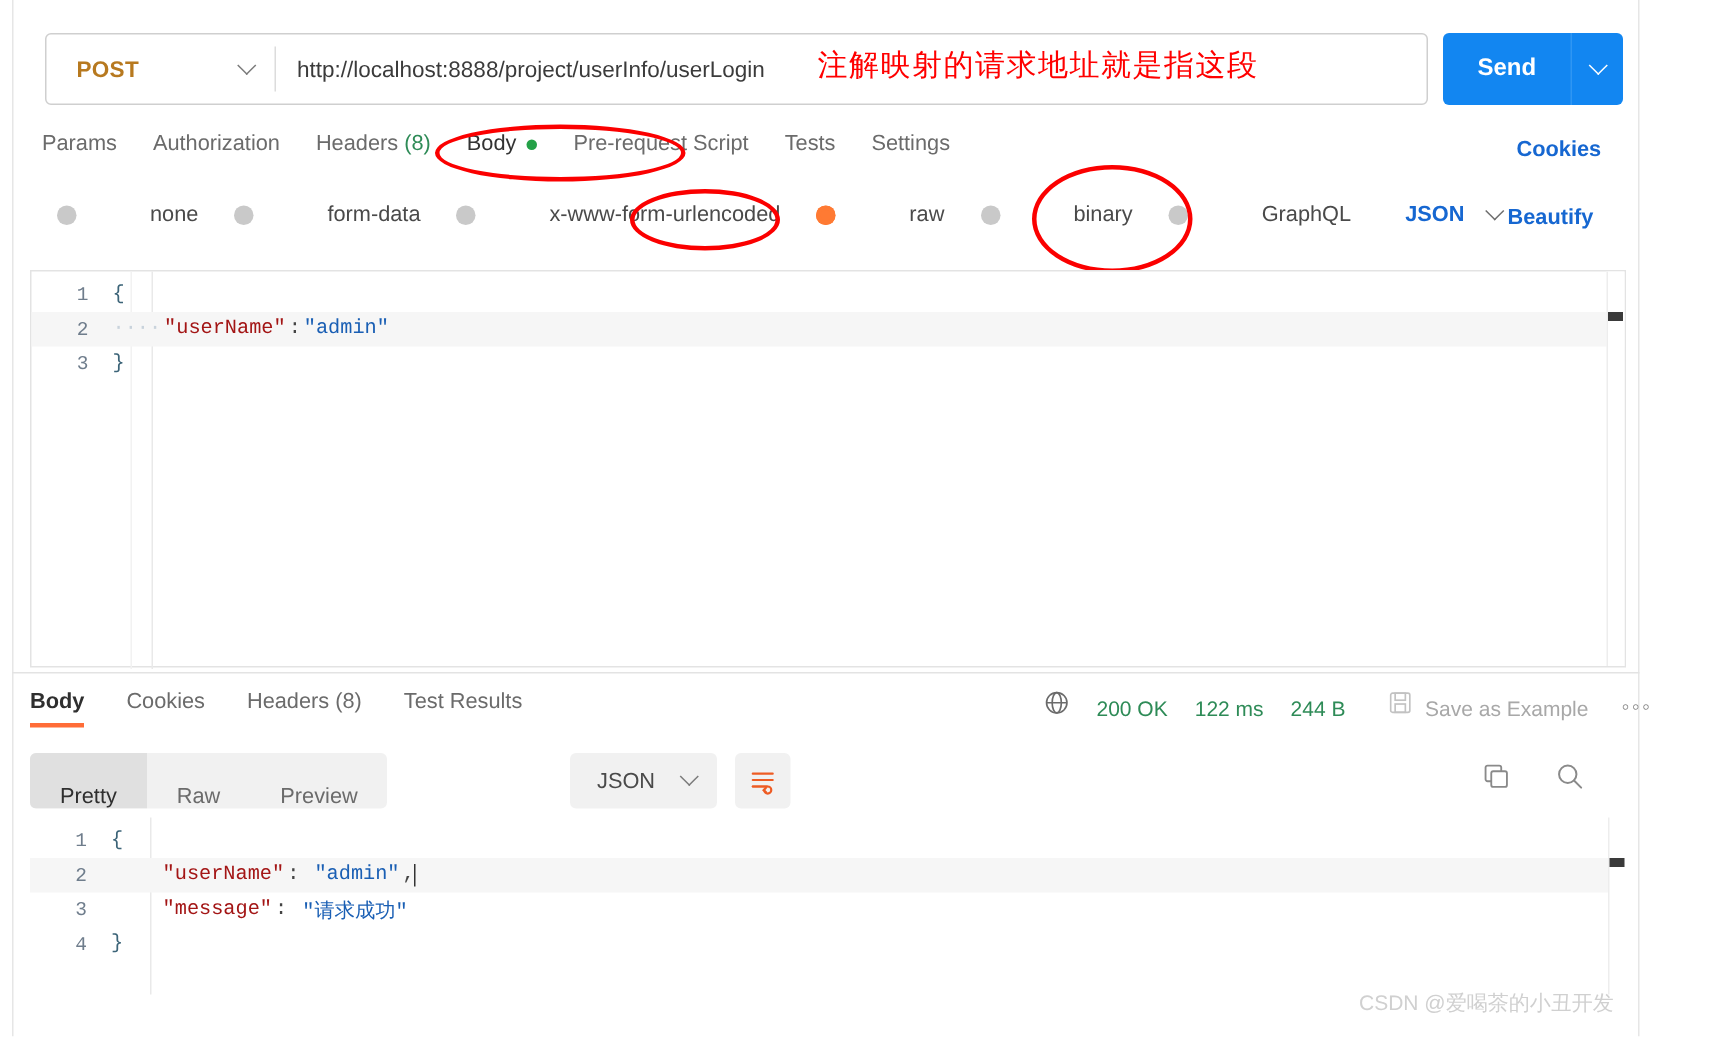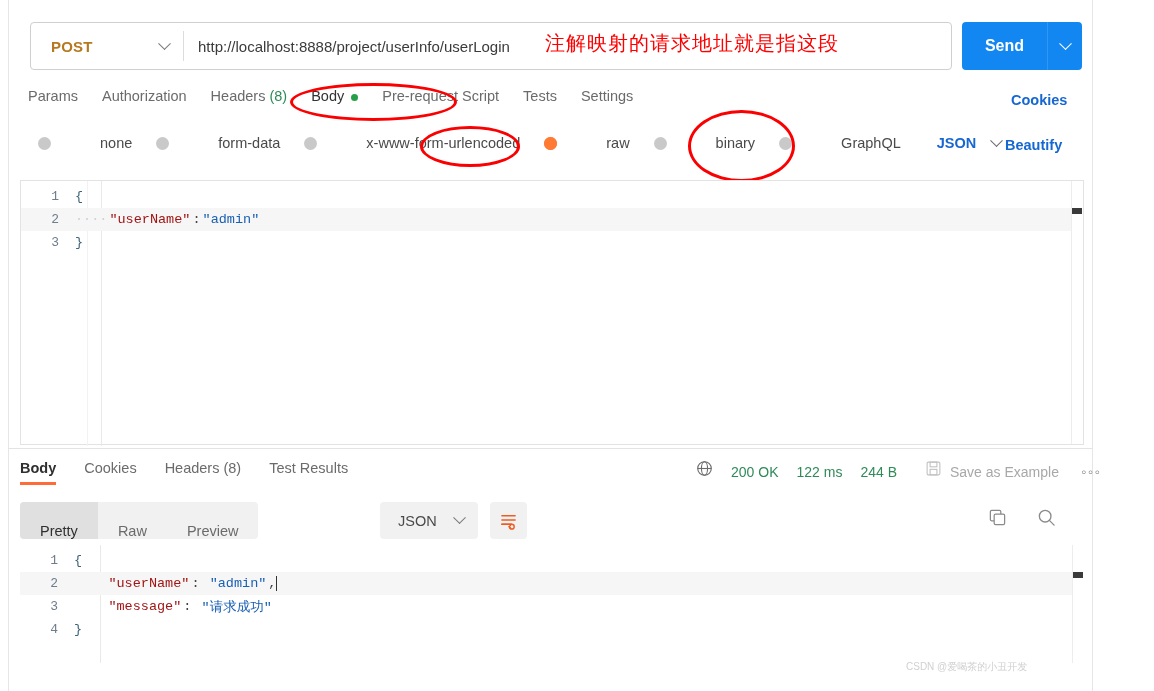--- a/index.html
+++ b/index.html
@@ -218,21 +218,21 @@
 
   
   .res-editor {
     position: absolute; left: 20px; top: 545px;
     width: 1064px; height: 118px;
     background: #fff;
   }
 
   .watermark {
     position: absolute; left: 906px; top: 660px;
-    color: #d0d0d0; font-size: 10px; white-space: nowrap;
+    color: #d0d0d0; font-size: 14px; white-space: nowrap;
   }
 </style>
 </head>
 <body>
 
 <div class="frame-left"></div>
 <div class="frame-right"></div>
 
 <div class="urlbar">
   <div class="method">

